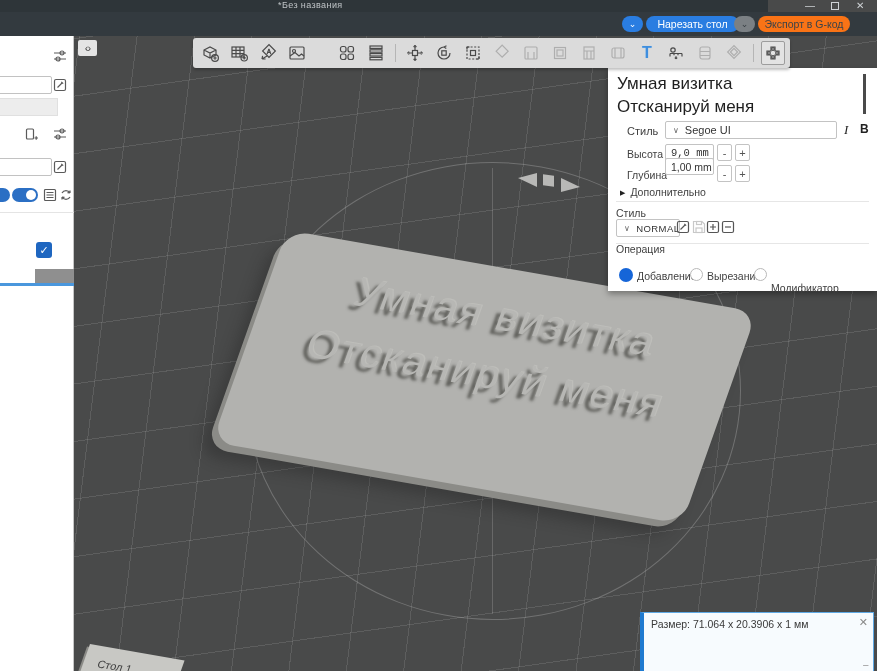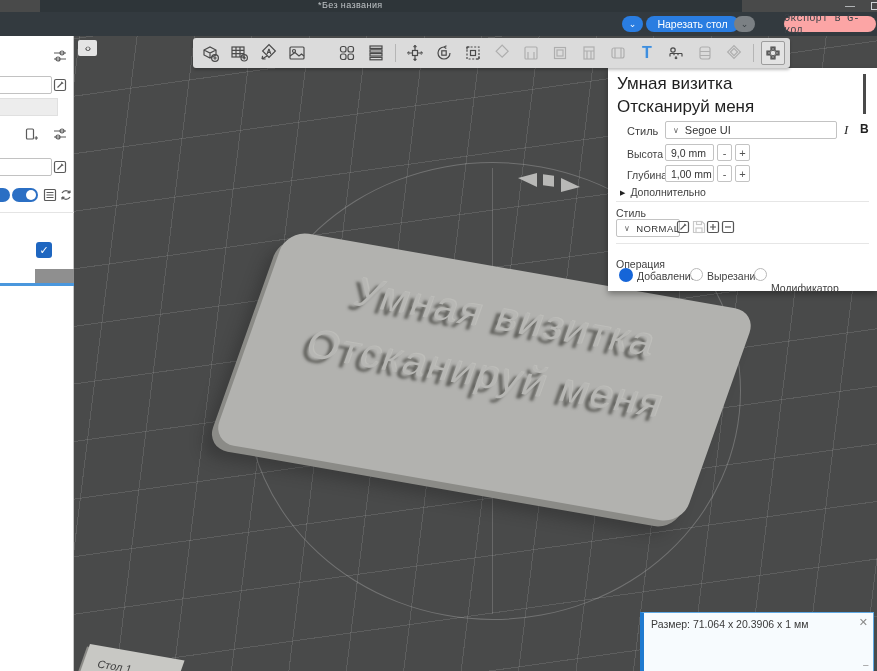--- a/index.html
+++ b/index.html
@@ -1,35 +1,35 @@
 <!DOCTYPE html>
 <html><head>
 <meta charset="utf-8">
 <style>
   * { margin:0; padding:0; box-sizing:border-box; }
   html,body { width:877px; height:671px; overflow:hidden; background:#494a4a;
     font-family:"Liberation Sans", sans-serif; }
 
   
-  #titlebar { position:absolute; left:0; top:0; width:702px; height:12px; background:#2e3539; z-index:30;margin-left:40px; }
+  #titlebar { position:absolute; left:0; top:0; width:768px; height:12px; background:#2e3539; z-index:30; }
   #window-title { position:absolute; left:278px; top:0px; font-size:9px; color:#bfc3c6; letter-spacing:.4px; }
   .winbtn { position:absolute; top:0; color:#ced2d5; font-size:10px; line-height:11px; cursor:default; }
   #min-btn { left:805px; }
   #max-btn { left:831px; top:2px; width:8px; height:8px; border:1px solid #ced2d5; font-size:0; }
   #close-btn { left:856px; }
 
   #menubar { position:absolute; left:0; top:12px; width:877px; height:24px; background:#333a3f; z-index:30; }
   .pill { position:absolute; top:4px; height:16px; border-radius:8px; font-size:10.5px;
     display:flex; align-items:center; justify-content:center; cursor:pointer; }
   .chev { position:absolute; top:4px; width:21px; height:16px; border-radius:8px;
     display:flex; align-items:center; justify-content:center; font-size:9px; cursor:pointer; }
   #slice-chevron { left:622px; background:#2a7de1; color:#fff; }
   #slice-button  { left:646px; width:93px; background:#2a7de1; color:#fff; }
   #export-chevron{ left:734px; background:#7b8084; color:#373e43; }
-  #export-button { left:784px; width:92px; background:#fca5a5; color:#3c4348;font-family:Liberation Mono, monospace; }
+  #export-button { left:758px; width:92px; background:#f97316; color:#3c4348; }
 
   
   #viewport { position:absolute; left:74px; top:36px; width:803px; height:635px;
     background:#494a4a; overflow:hidden; z-index:1; }
   #grid-plane { position:absolute; left:-200px; top:-200px; right:-200px; bottom:-200px;
     background-image:
       repeating-linear-gradient(97deg,  rgba(255,255,255,0.11) 0 1px, transparent 1px 57px),
       repeating-linear-gradient(172deg, rgba(255,255,255,0.11) 0 1px, transparent 1px 57px); }
   #gizmo-circle { position:absolute; left:171px; top:126px; width:496px; height:458px;
     border:1px solid rgba(215,215,215,0.28); border-radius:50%; }
@@ -369,26 +369,26 @@
 
   <span class="lbl" style="left:19px; top:57px; font-size:11px;">Стиль</span>
   <div class="combo" style="left:57px; top:53px; width:172px;">
     <span class="cchev">∨</span>
     <span>Segoe UI</span>
   </div>
   <span id="italic-btn">I</span>
   <span id="bold-btn">B</span>
 
   <span class="lbl" style="left:19px; top:80px;">Высота</span>
-  <div class="num-input" style="left:57px; top:76px;">9,0 mm</div>
+  <div class="num-input" style="left:57px; top:76px;font-family:Liberation Mono, monospace;">9,0 mm</div>
   <div class="stepper" style="left:109px; top:76px;">-</div>
   <div class="stepper" style="left:127px; top:76px;">+</div>
 
   <span class="lbl" style="left:19px; top:101px;">Глубина</span>
-  <div class="num-input" style="left:57px; top:97px;">1,00 mm</div>
+  <div class="num-input" style="left:57px; top:90px;">1,00 mm</div>
   <div class="stepper" style="left:109px; top:97px;">-</div>
   <div class="stepper" style="left:127px; top:97px;">+</div>
 
   <div class="lbl" style="left:12px; top:118px;">
     <span id="advanced-arrow">▶</span><span>Дополнительно</span>
   </div>
 
   <div class="panel-divider" style="top:133px;"></div>
 
   <span class="lbl" style="left:8px; top:139px;">Стиль</span>
@@ -417,21 +417,21 @@
   </div>
   <div class="mini-icon" style="left:113px; top:152px;">
     <svg width="14" height="14" viewBox="0 0 14 14">
         <rect x="1.5" y="1.5" width="11" height="11" rx="1.5"></rect>
         <path d="M4 7 H10"></path>
       </svg>
   </div>
 
   <div class="panel-divider" style="top:175px;"></div>
 
-  <span class="lbl" style="left:8px; top:190px;">Операция</span>
+  <span class="lbl" style="left:8px; top:175px;">Операция</span>
 
   <div class="radio selected" style="left:11px; top:200px;"></div>
   <span class="lbl" style="left:29px; top:202px;">Добавление</span>
   <div class="radio" style="left:82px; top:200px;"></div>
   <span class="lbl" style="left:99px; top:202px;">Вырезание</span>
   <div class="radio" style="left:146px; top:200px;"></div>
   <span class="lbl" style="left:163px; top:202px;margin-top:12px;">Модификатор</span>
 </div>
 
 </body></html>

